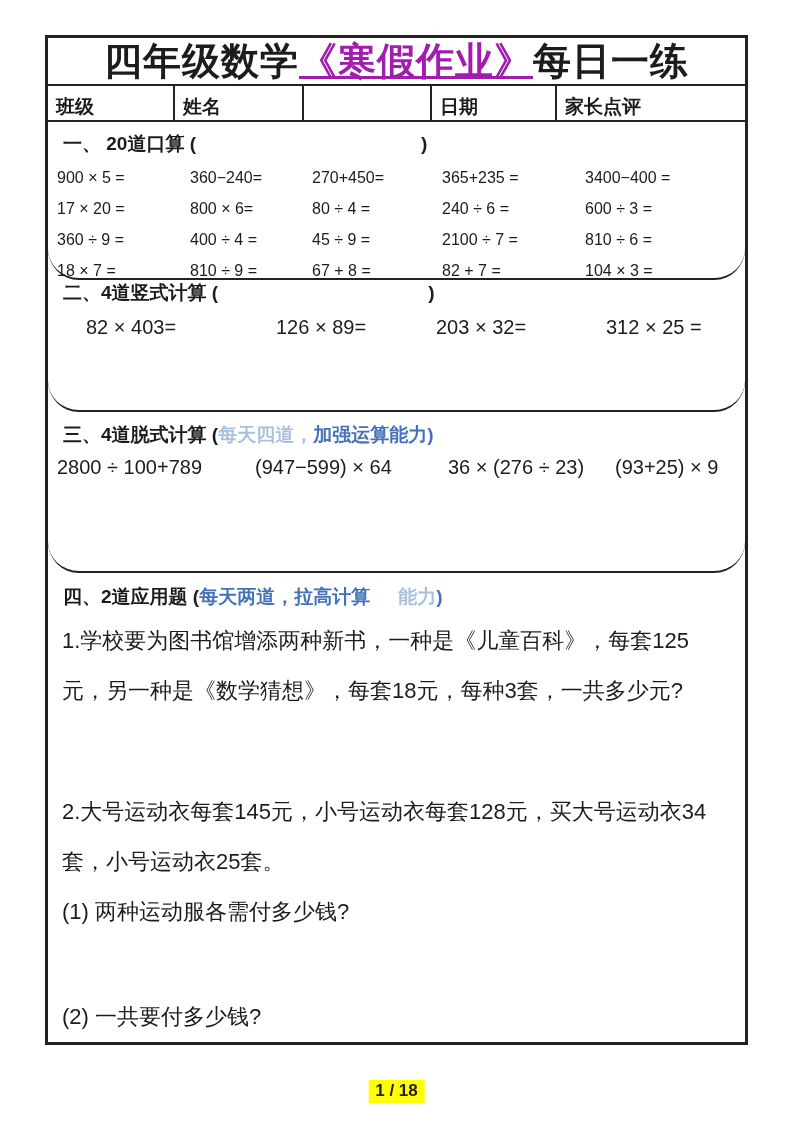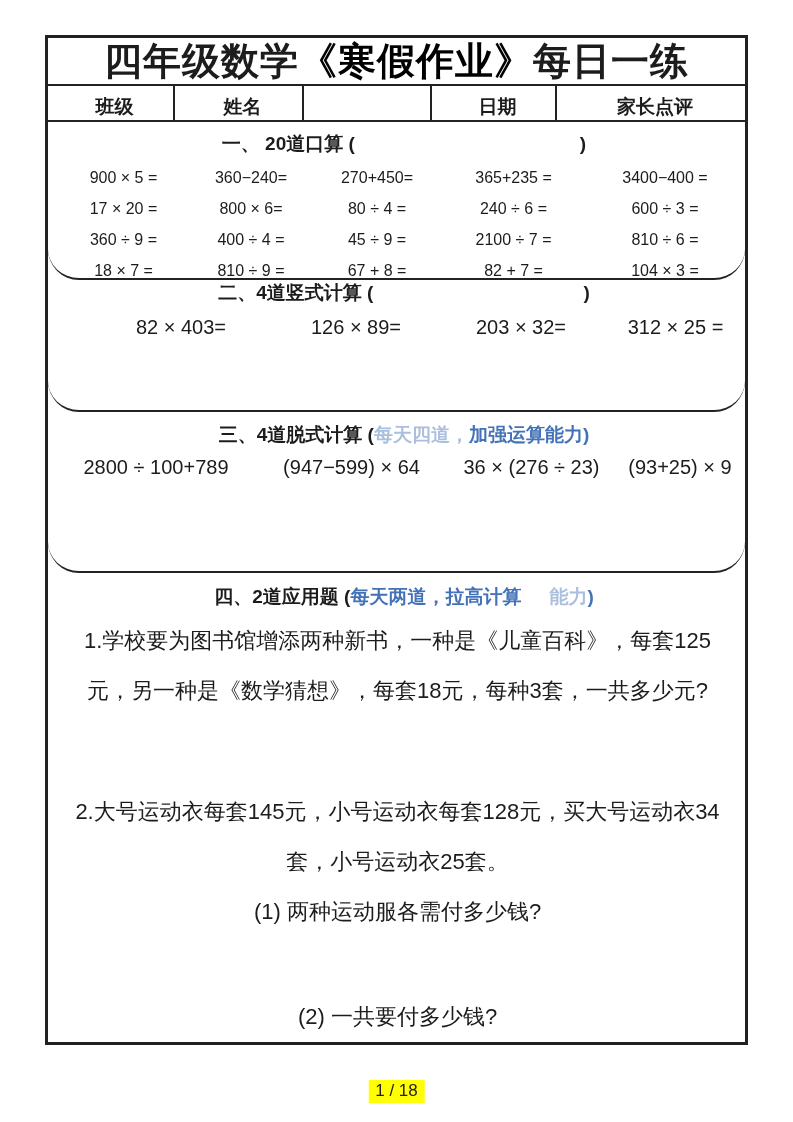--- a/index.html
+++ b/index.html
@@ -3,41 +3,41 @@
 <meta charset="utf-8">
 <style>
   html, body {
     margin: 0; padding: 0;
     width: 793px; height: 1122px;
     background: #ffffff;
     font-family: "Liberation Sans", sans-serif;
     color: #1c1c1c;
     overflow: hidden;
   }
-  .page { position: relative; width: 793px; height: 898px; text-align: center; }
+  .page { position: relative; width: 793px; height: 898px; }
 
   .frame {
     position: absolute; left: 45px; top: 35px;
     width: 703px; height: 1010px;
     border: 3px solid #222;
     box-sizing: border-box;
     display: flex; flex-direction: column;
     background: #fff;
   }
 
   
   .title-row {
     height: 50px; box-sizing: border-box;
     border-bottom: 2px solid #222;
     display: flex; align-items: center; justify-content: center;
     font-family: "Liberation Serif", serif;
     font-weight: 900; font-size: 38px; line-height: 46px;
     letter-spacing: 1px; white-space: nowrap;
   }
-  .title-red { color: #000000; }
+  .title-red { color: #a21caf; text-decoration: underline; }
 
   
   .info-row {
     height: 37px; box-sizing: border-box;
     border-bottom: 2px solid #222;
     display: flex; font-weight: bold; font-size: 19px;
   }
   .info-cell {
     box-sizing: border-box;
     border-right: 2px solid #222;
@@ -95,21 +95,21 @@
   .wp1 { margin-top: 6px; }
   .wp2 { margin-top: 71px; }
   .wq1 { margin-top: 0; }
   .wq2 { margin-top: 55px; }
 
   
   .page-badge {
     position: absolute; top: 1080px; left: 50%;
     transform: translateX(-50%);
     background: #ffff00;
-    font-weight: normal; font-size: 17px;
+    font-weight: bold; font-size: 17px;
     padding: 1px 7px 2px 7px;
     color: #222;
   }
 </style>
 </head>
 <body>
 
 <div class="page">
   <div class="frame">
 

